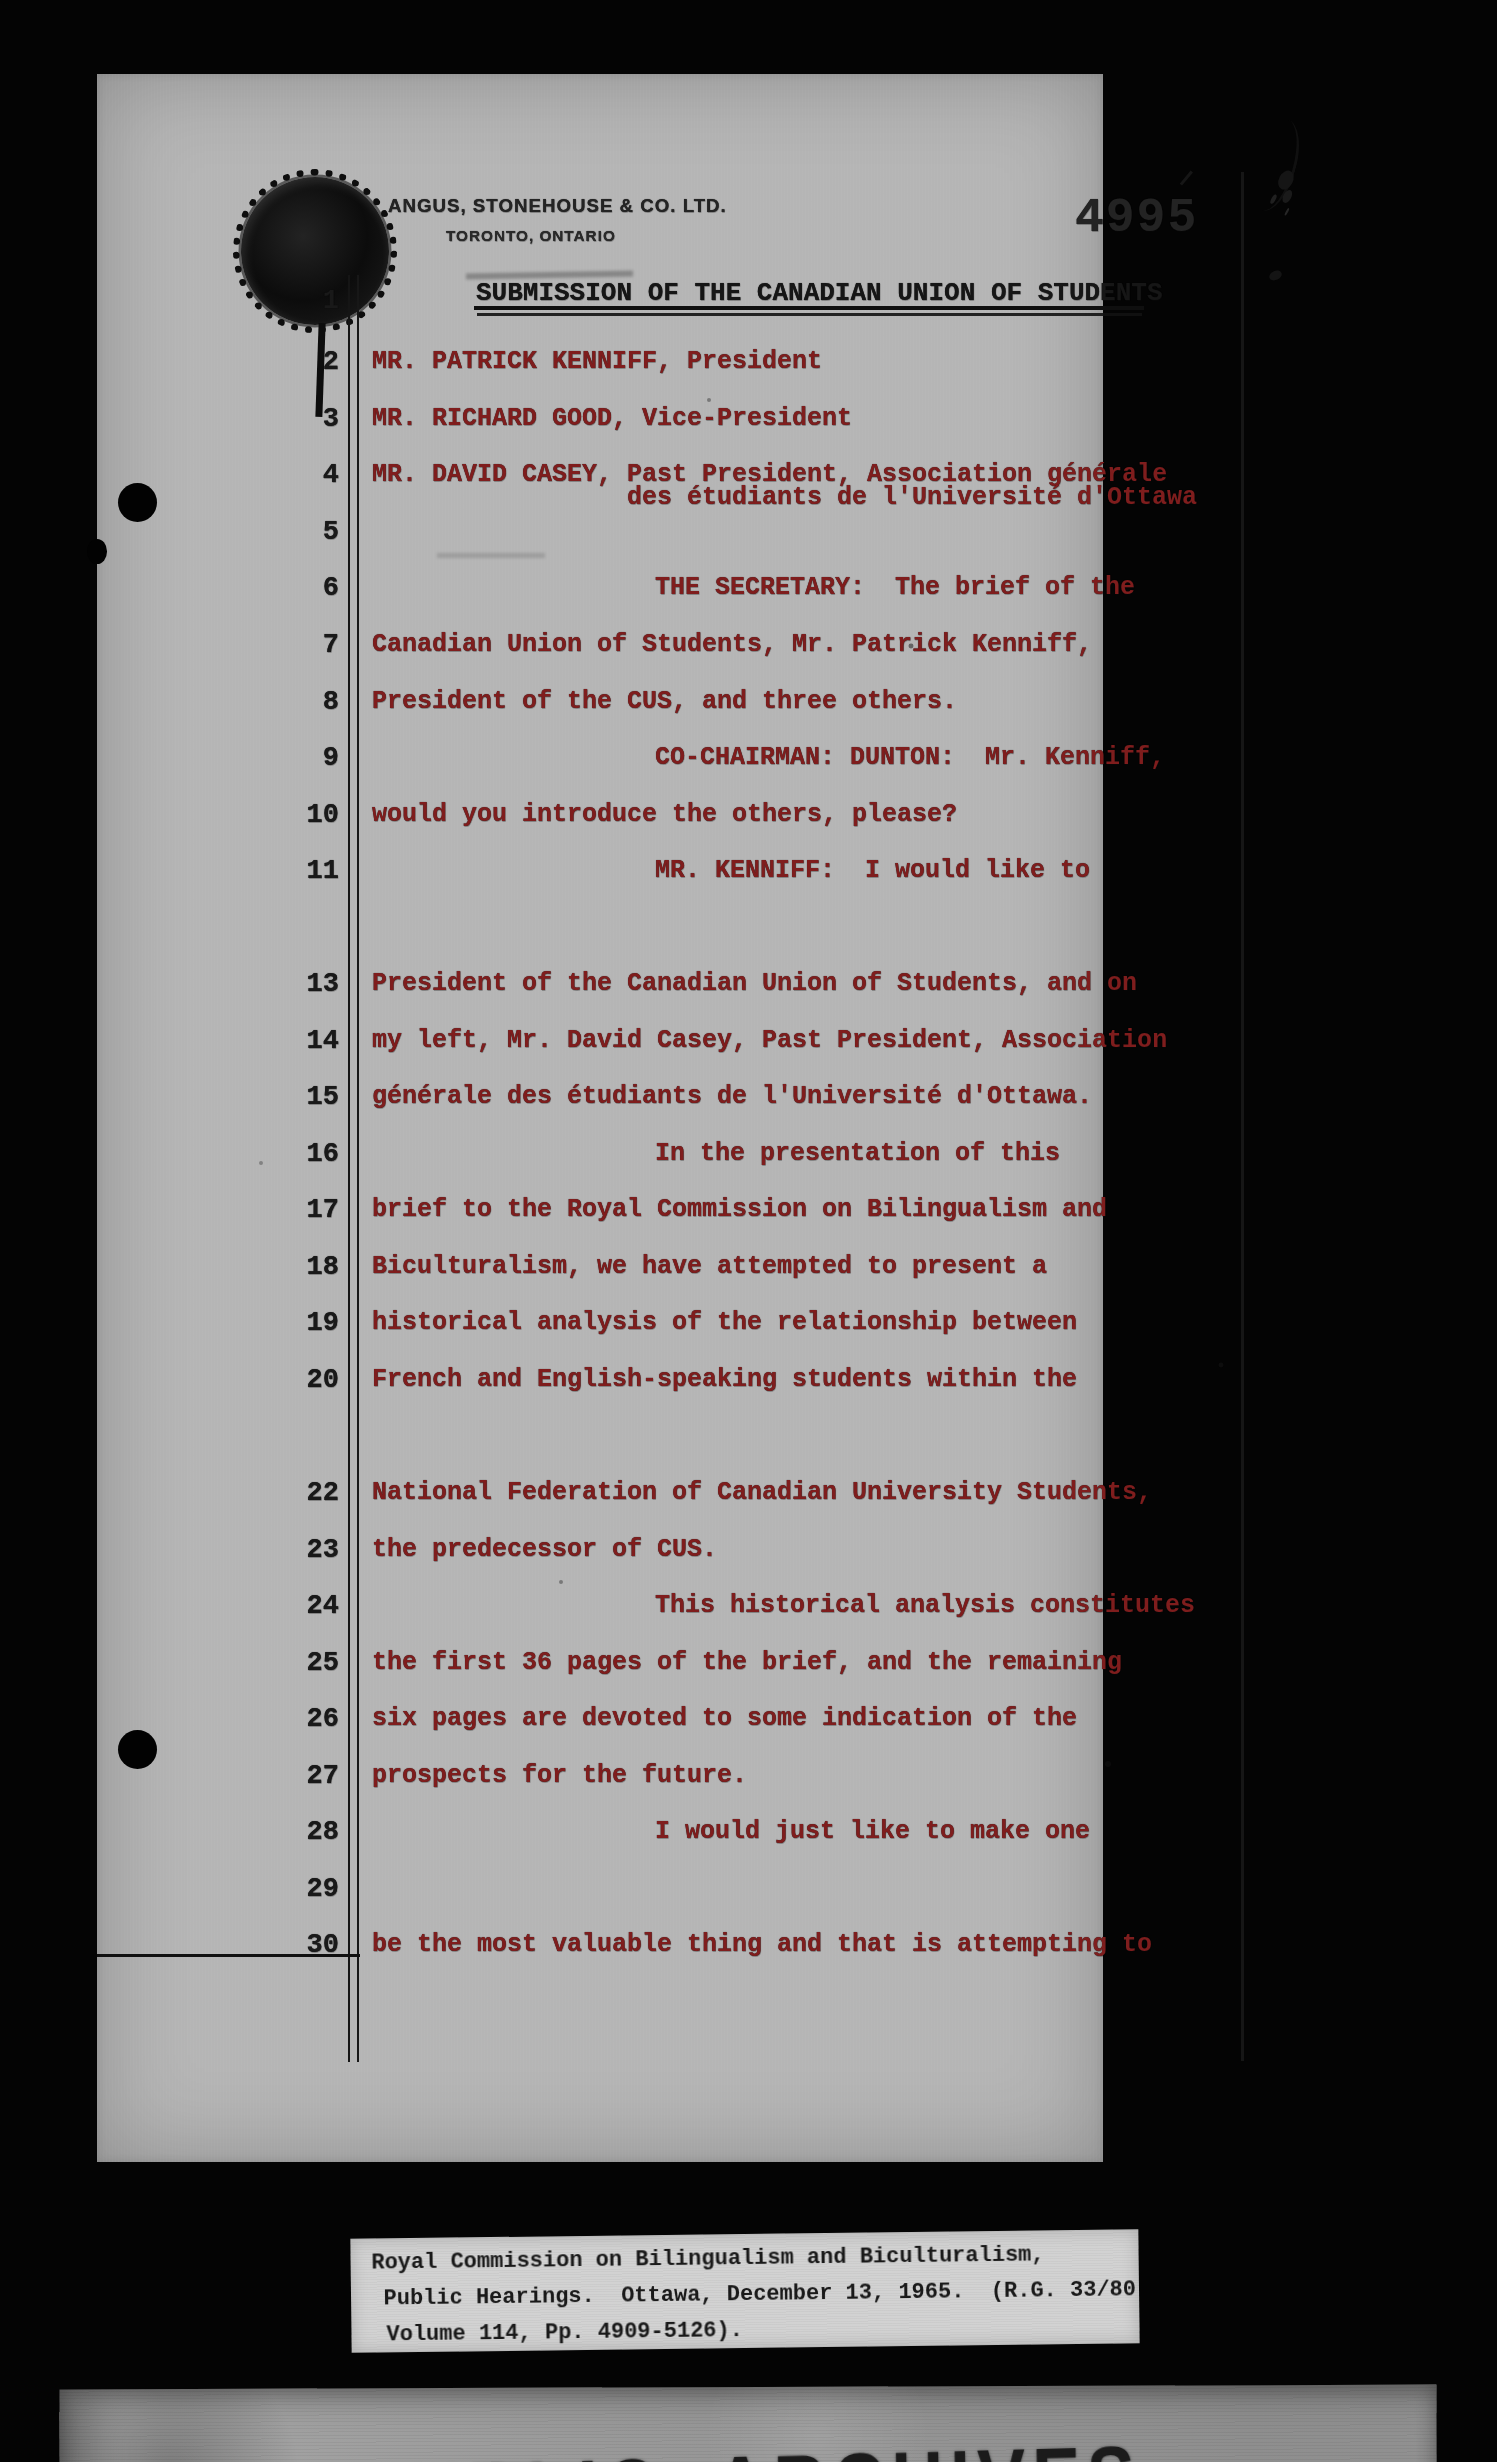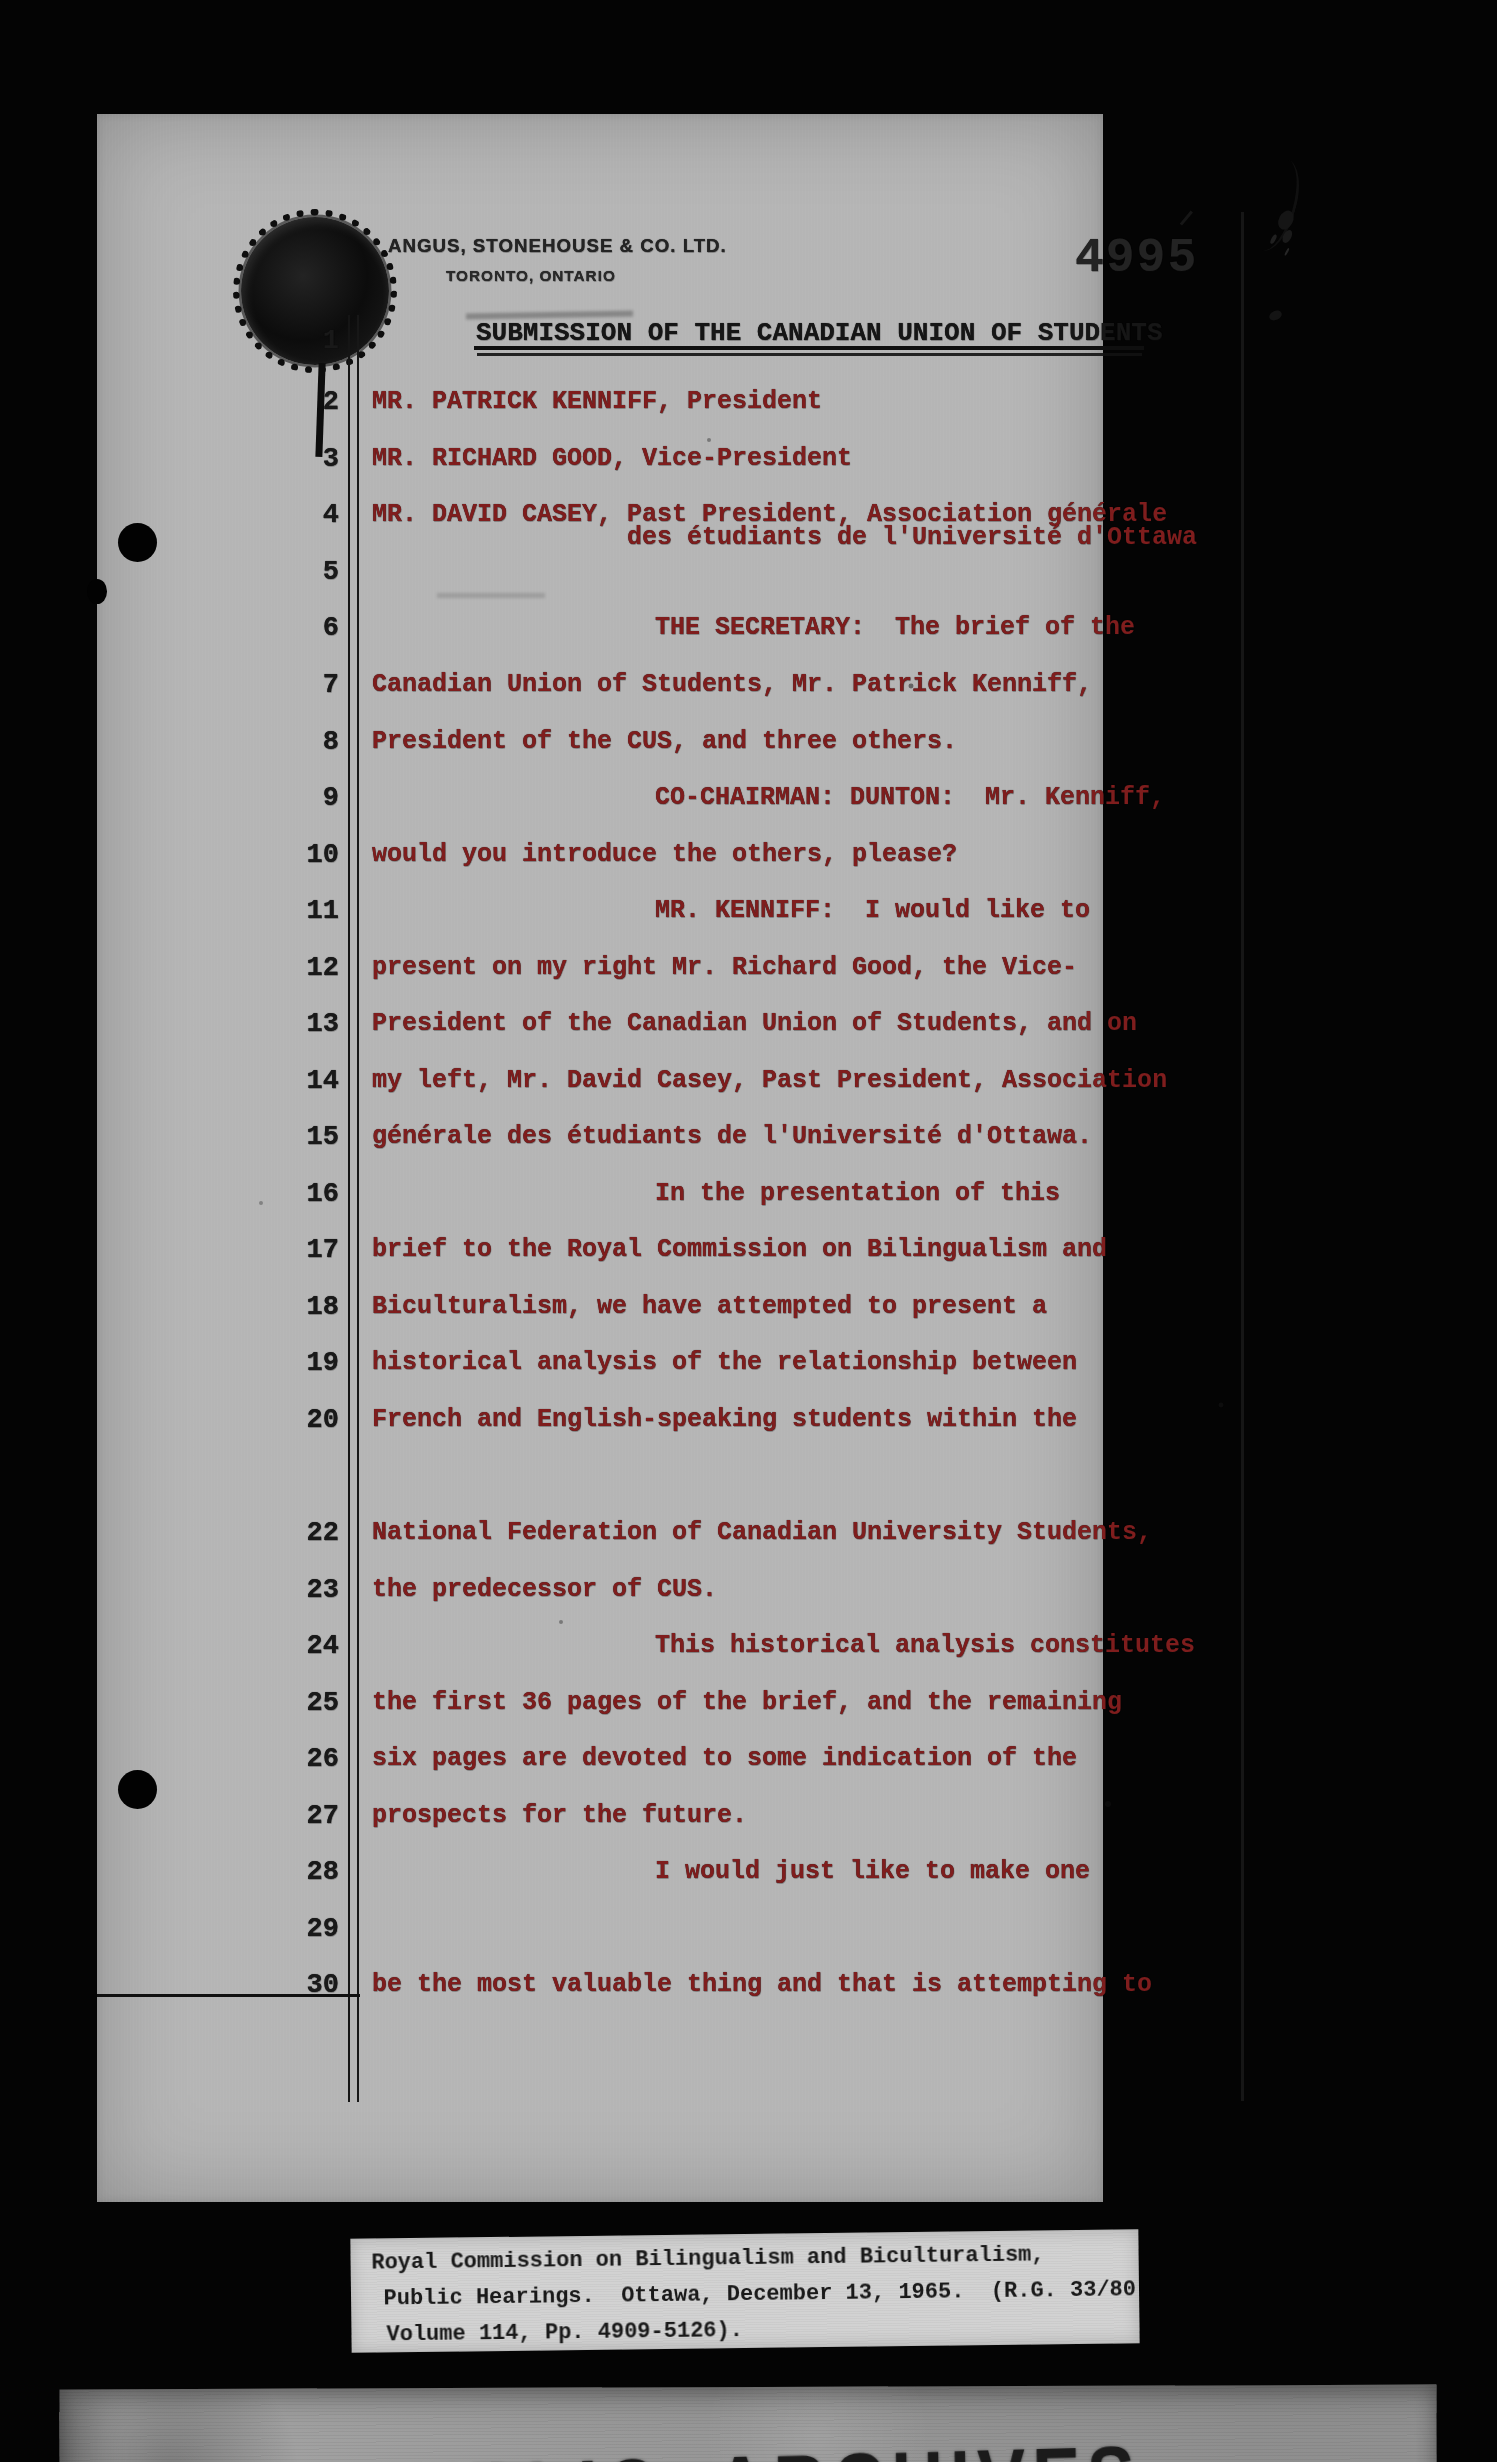--- a/index.html
+++ b/index.html
@@ -1,20 +1,20 @@
 <!DOCTYPE html>
 <html style="font-size:7.9px"><head>
 <meta charset="utf-8">
 <style>
   html,body{margin:0;padding:0;background:#040404;width:1497px;height:2805px;overflow:hidden;}
   #screen{position:relative;width:1497px;height:2805px;background:#040404;font-family:"Liberation Mono","DejaVu Sans Mono",monospace;}
 
   
   #paper{position:absolute;left:97px;top:74px;width:1006px;height:2088px;background:#b5b5b5;
-         box-shadow:inset 0 0 89px rgba(0,0,0,.22), inset 0 0 9.8px rgba(0,0,0,.12);margin-top:40px;}
+         box-shadow:inset 0 0 89px rgba(0,0,0,.22), inset 0 0 9.8px rgba(0,0,0,.12);}
   #paper::before{content:"";position:absolute;inset:0;pointer-events:none;
     background:repeating-linear-gradient(0deg, rgba(0,0,0,.028) 0 0.5px, transparent 0.5px 2px),
                repeating-linear-gradient(90deg, rgba(255,255,255,.025) 0 1px, transparent 1px 3px);}
   .ink{text-shadow:0 0 0.8px rgba(12,12,12,.9), 0.5px 0.5px 0 rgba(20,20,20,.25);}
 
   
   #seal{position:absolute;left:144px;top:103px;width:148px;height:148px;border-radius:50%;
         background:radial-gradient(circle at 42% 40%, #232323 0%, #0c0c0c 52%, #141414 72%, #0a0a0a 100%);
         outline:7.9px dotted #0e0e0e;outline-offset:1px;
         box-shadow:inset 3px 3.9px 10.8px rgba(255,255,255,.14), 0 0 0 2.5px rgba(12,12,12,.55);}
@@ -157,24 +157,20 @@
           <span class="ltext ink indent-indent">CO-CHAIRMAN: DUNTON:  Mr. Kenniff,</span>
         </div>
         <div class="trow" style="top: 726px;">
           <span class="lnum ink">10</span>
           <span class="ltext ink indent-none">would you introduce the others, please?</span>
         </div>
         <div class="trow" style="top: 782px;">
           <span class="lnum ink">11</span>
           <span class="ltext ink indent-indent">MR. KENNIFF:  I would like to</span>
         </div>
-        <div class="trow" style="top: 839px;">
-          <span class="lnum ink">12</span>
-          <span class="ltext ink indent-none">present on my right Mr. Richard Good, the Vice-</span>
-        </div>
         <div class="trow" style="top: 895px;">
           <span class="lnum ink">13</span>
           <span class="ltext ink indent-none">President of the Canadian Union of Students, and on</span>
         </div>
         <div class="trow" style="top: 952px;">
           <span class="lnum ink">14</span>
           <span class="ltext ink indent-none">my left, Mr. David Casey, Past President, Association</span>
         </div>
         <div class="trow" style="top: 1008px;">
           <span class="lnum ink">15</span>

